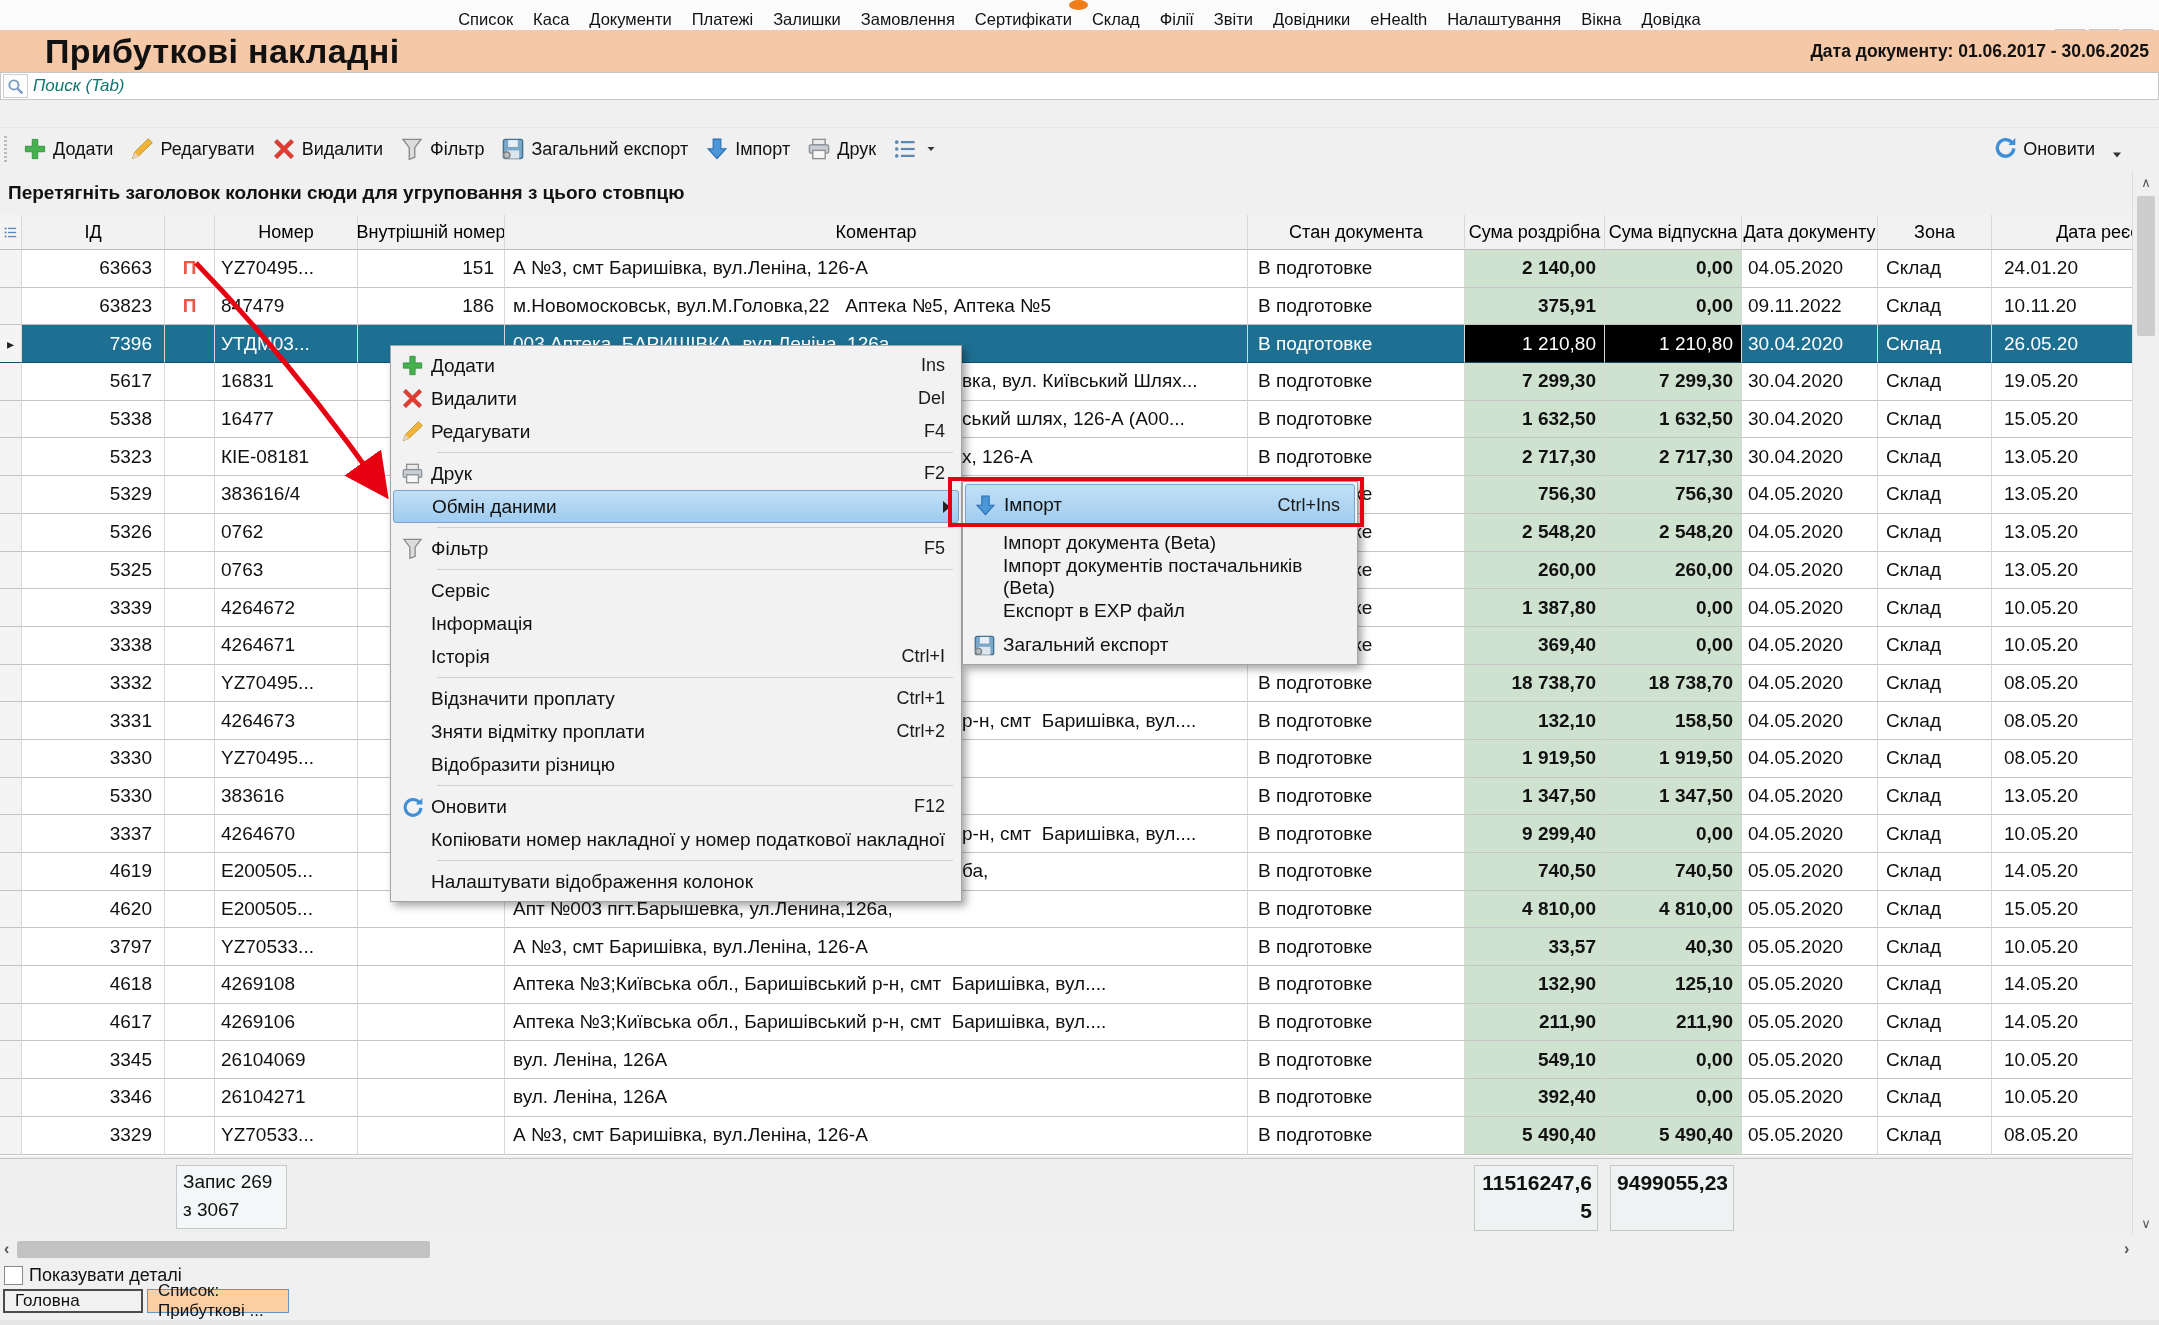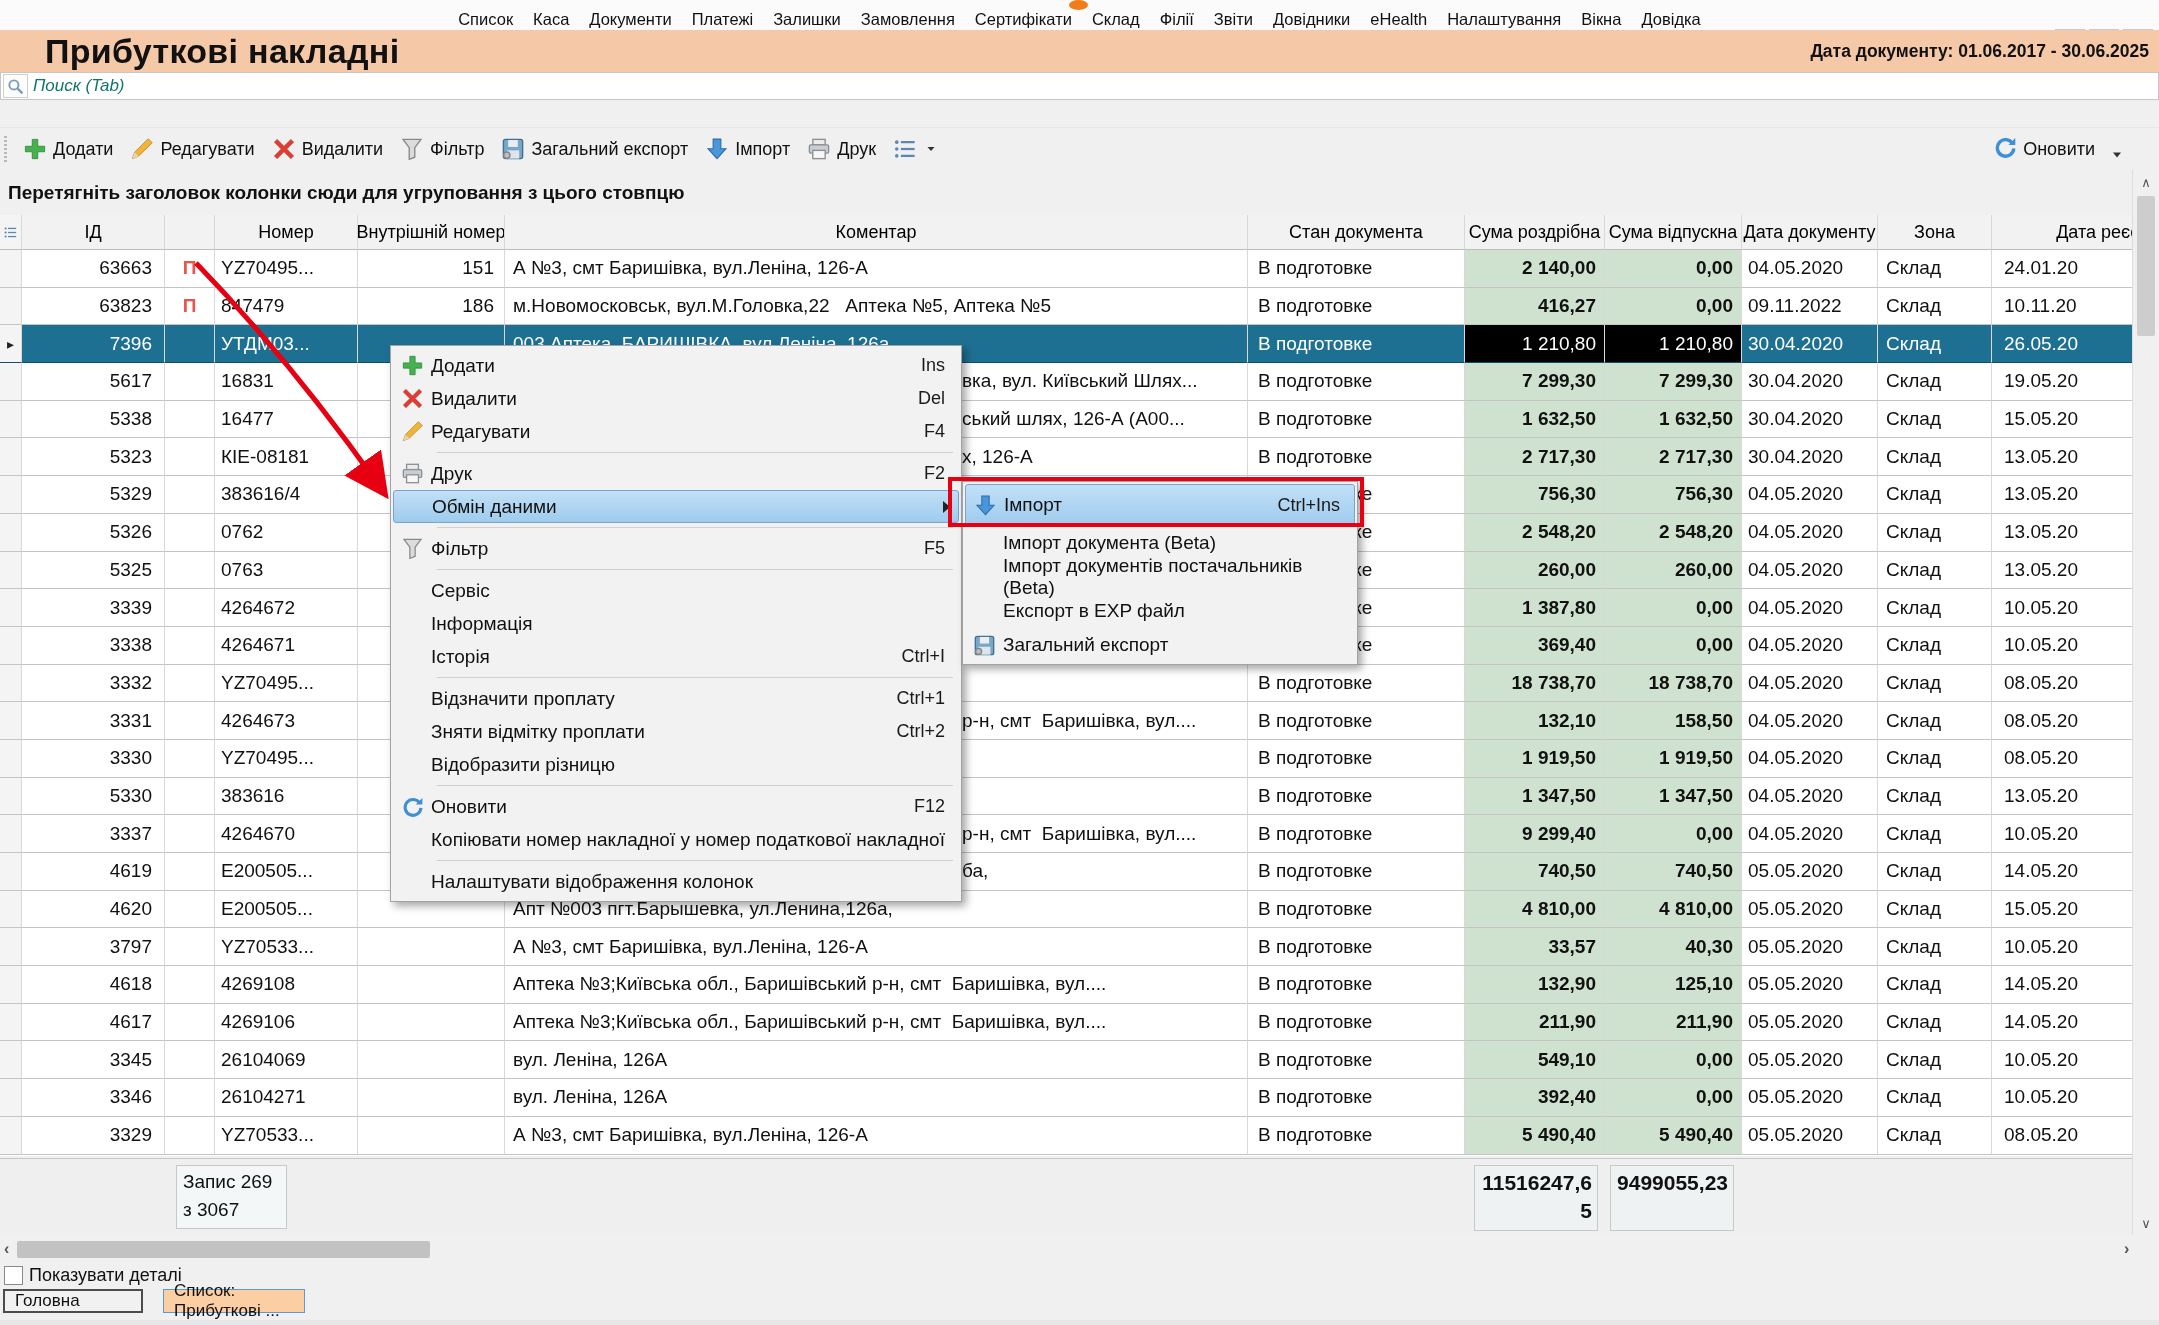--- a/index.html
+++ b/index.html
@@ -80,21 +80,21 @@
     border-left:1px solid #ddd;}
   .vbtn{position:absolute;left:3px;width:20px;height:20px;color:#555;font-size:13px;display:flex;
     align-items:center;justify-content:center;}
   .vthumb{position:absolute;left:4px;top:26px;width:18px;height:140px;background:#cdcdcd;border-radius:2px;}
   .hscroll{position:absolute;left:0;top:1238px;width:2159px;height:24px;background:#f0f0f0;}
   .hthumb{position:absolute;left:17px;top:3px;width:413px;height:17px;background:#c2c2c2;border-radius:2px;}
   .harrow{position:absolute;top:2px;color:#555;font-size:16px;font-weight:bold;}
   
   .detailsrow{position:absolute;left:0;top:1262px;width:2159px;height:27px;display:flex;align-items:center;font-size:18px;}
   .checkbox{width:17px;height:17px;border:1px solid #8a8a8a;background:#fff;margin:0 6px 0 4px;}
-  .tabsrow{position:absolute;left:0;top:1289px;width:2159px;height:31px;display:flex;align-items:flex-start;gap:20px;}
+  .tabsrow{position:absolute;left:0;top:1289px;width:2159px;height:31px;display:flex;align-items:flex-start;gap:4px;}
   .tab{height:24px;display:flex;align-items:center;padding:0 10px;font-size:17px;box-sizing:border-box;}
   .tab.home{margin-left:3px;width:140px;background:#f1f1f1;border:2px solid #4b4b4b;}
   .tab.active{width:142px;background:#fbcea3;border:1px solid #5b9bd5;}
   .bottomstrip{position:absolute;left:0;top:1320px;width:2159px;height:5px;background:#e7e7e7;}
   
   .cmenu{position:absolute;left:390px;top:345px;width:572px;background:#f2f2f2;
     border:1px solid #a3a3a3;box-shadow:4px 4px 8px rgba(0,0,0,.35);padding:3px 2px;box-sizing:border-box;z-index:10;}
   .cm-item{height:33px;display:flex;align-items:center;font-size:19px;position:relative;}
   .cm-icon{width:38px;display:flex;align-items:center;justify-content:center;flex:0 0 38px;}
   .cm-icon svg{width:21px;height:21px;}
@@ -290,21 +290,21 @@
       <div class="gc creg">24.01.20</div>
     </div>
     <div class="grow">
       <div class="gc ind"></div>
       <div class="gc cid">63823</div>
       <div class="gc cflag">П</div>
       <div class="gc cnum">847479</div>
       <div class="gc cint">186</div>
       <div class="gc ccomment">м.Новомосковськ, вул.М.Головка,22   Аптека №5, Аптека №5</div>
       <div class="gc cstatus">В подготовке</div>
-      <div class="gc csum">416,27</div>
+      <div class="gc csum">375,91</div>
       <div class="gc csum">0,00</div>
       <div class="gc cdate">09.11.2022</div>
       <div class="gc czone">Склад</div>
       <div class="gc creg">10.11.20</div>
     </div>
     <div class="grow selected">
       <div class="gc ind">▸</div>
       <div class="gc cid">7396</div>
       <div class="gc cflag"></div>
       <div class="gc cnum">УТДМ03...</div>

